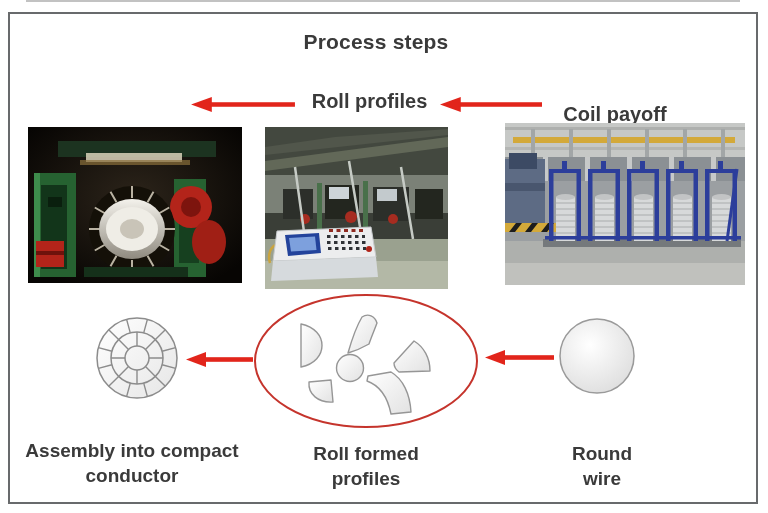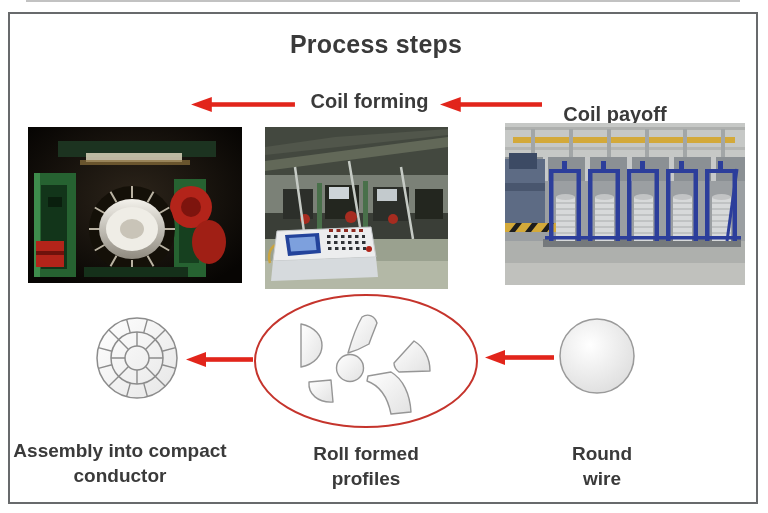--- a/index.html
+++ b/index.html
@@ -4,21 +4,21 @@
 <style>
   html,body{margin:0;padding:0;background:#ffffff;}
   .stage{
     position:relative;width:768px;height:513px;background:#ffffff;
     font-family:"Liberation Sans",sans-serif;overflow:hidden;
   }
   .top-edge-line{position:absolute;left:26px;top:0;width:714px;height:2px;background:#8f8f8f;opacity:.55;}
   .frame{position:absolute;left:8px;top:12px;width:750px;height:492px;border:2px solid #686a6c;box-sizing:border-box;}
   .title{
     position:absolute;left:0;right:16px;top:30px;text-align:center;
-    font-size:25px;font-weight:bold;color:#3a3a3a;letter-spacing:.2px;
+    font-size:21px;font-weight:bold;color:#3a3a3a;letter-spacing:.2px;
   }
   .step-label{
     position:absolute;font-size:20px;font-weight:bold;color:#3a3a3a;
     text-align:center;white-space:nowrap;
   }
   .lbl-dt{left:25px;top:90px;width:160px;}
   .lbl-rf{left:297px;top:90px;width:145px;}
   .lbl-cp{left:541px;top:90px;width:148px;margin-top:13px;}
   .arrow{position:absolute;color:#e2251b;}
   .arr-t1{left:188px;top:96px;width:110px;height:17px;}
@@ -30,35 +30,35 @@
   .photo-rf{left:265px;top:127px;width:183px;height:162px;}
   .photo-cp{left:505px;top:123px;width:240px;height:162px;}
   .diagram{position:absolute;display:block;}
   .diag-cond{left:94px;top:315px;width:86px;height:86px;}
   .diag-prof{left:252px;top:291px;width:230px;height:140px;}
   .diag-wire{left:557px;top:316px;width:80px;height:80px;}
   .bottom-label{
     position:absolute;font-size:19px;font-weight:bold;color:#3a3a3a;
     text-align:center;line-height:25px;white-space:pre-line;
   }
-  .bl-asm{left:5px;top:438px;width:230px;}
+  .bl-asm{left:17px;top:438px;width:230px;}
   .bl-rf{left:296px;top:441px;width:140px;}
   .bl-rw{left:532px;top:441px;width:140px;}
 </style>
 </head>
 <body>
 
 <div class="stage">
 
   <div class="top-edge-line"></div>
   <div class="frame"></div>
 
   <div class="title">Process steps</div>
 
-  <div class="step-label lbl-rf">Coil forming</div>
+  <div class="step-label lbl-rf">Roll profiles</div>
   <div class="step-label lbl-cp">Coil payoff</div>
 
   <svg class="arrow arr-t1" viewBox="0 0 110 18">
     <polygon points="0,9 22,1 22,17" fill="currentColor"></polygon>
     <rect x="20" y="6.6" width="90" height="4.8" fill="currentColor"></rect>
   </svg>
   <svg class="arrow arr-t2" viewBox="0 0 108 18">
     <polygon points="0,9 22,1 22,17" fill="currentColor"></polygon>
     <rect x="20" y="6.6" width="88" height="4.8" fill="currentColor"></rect>
   </svg>

